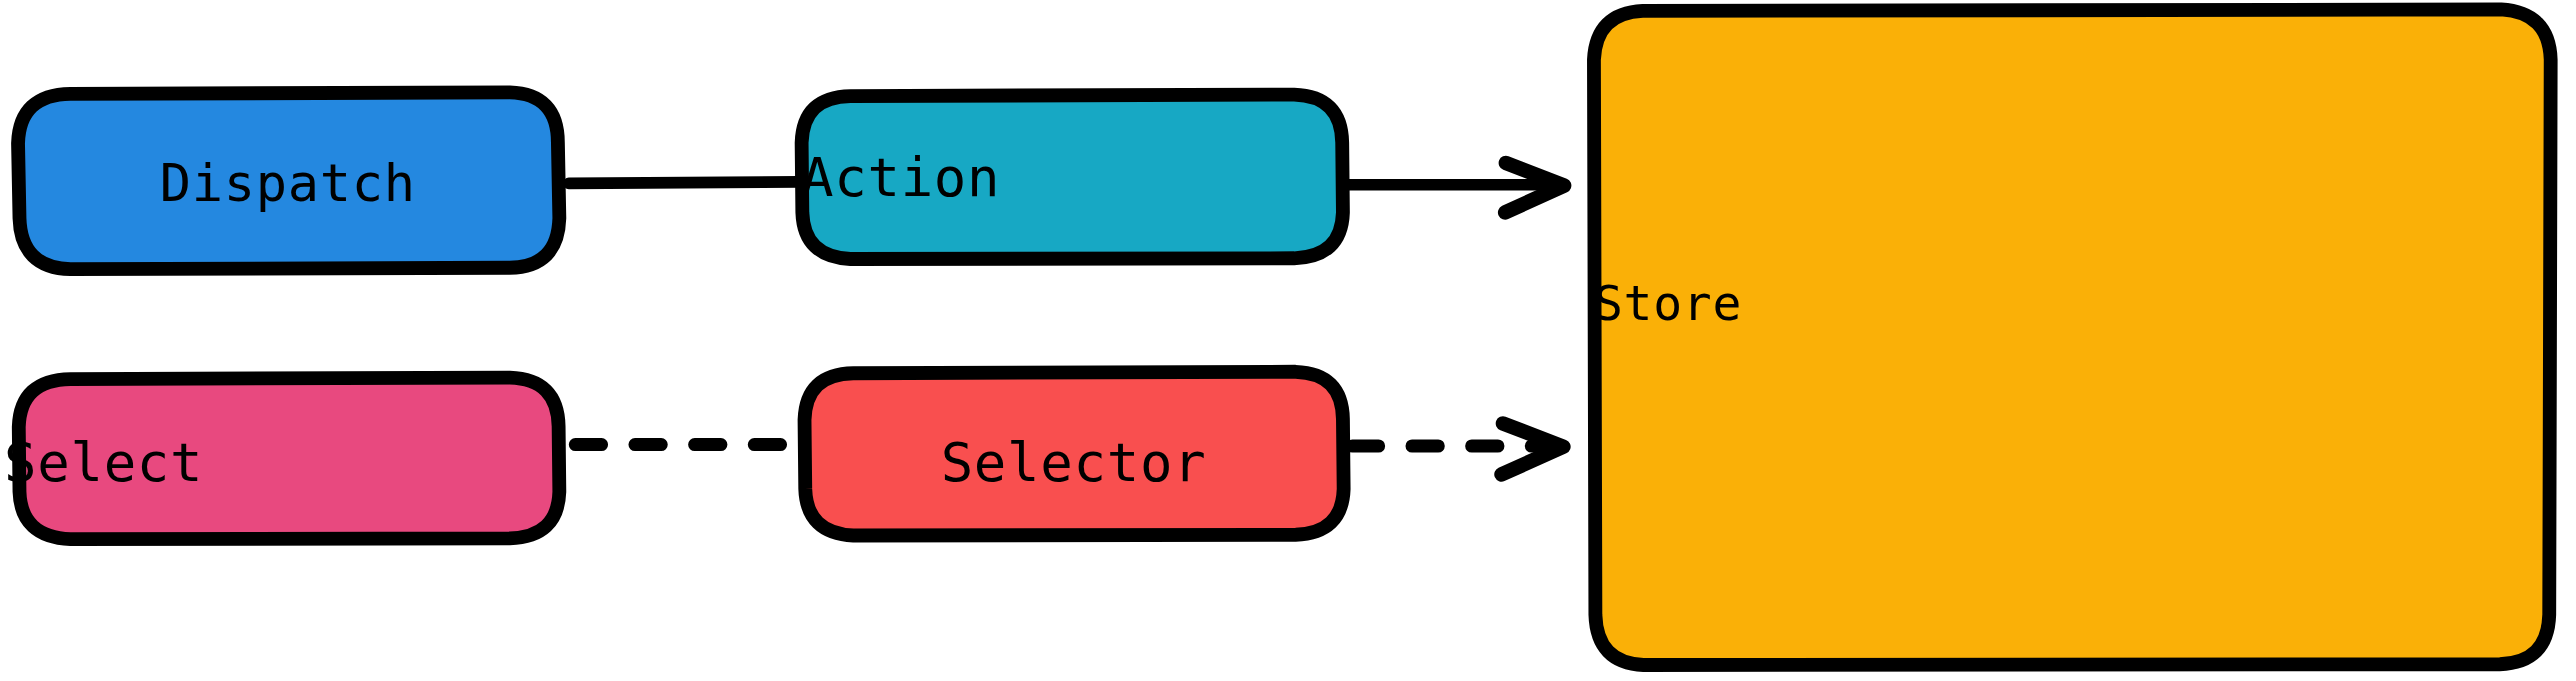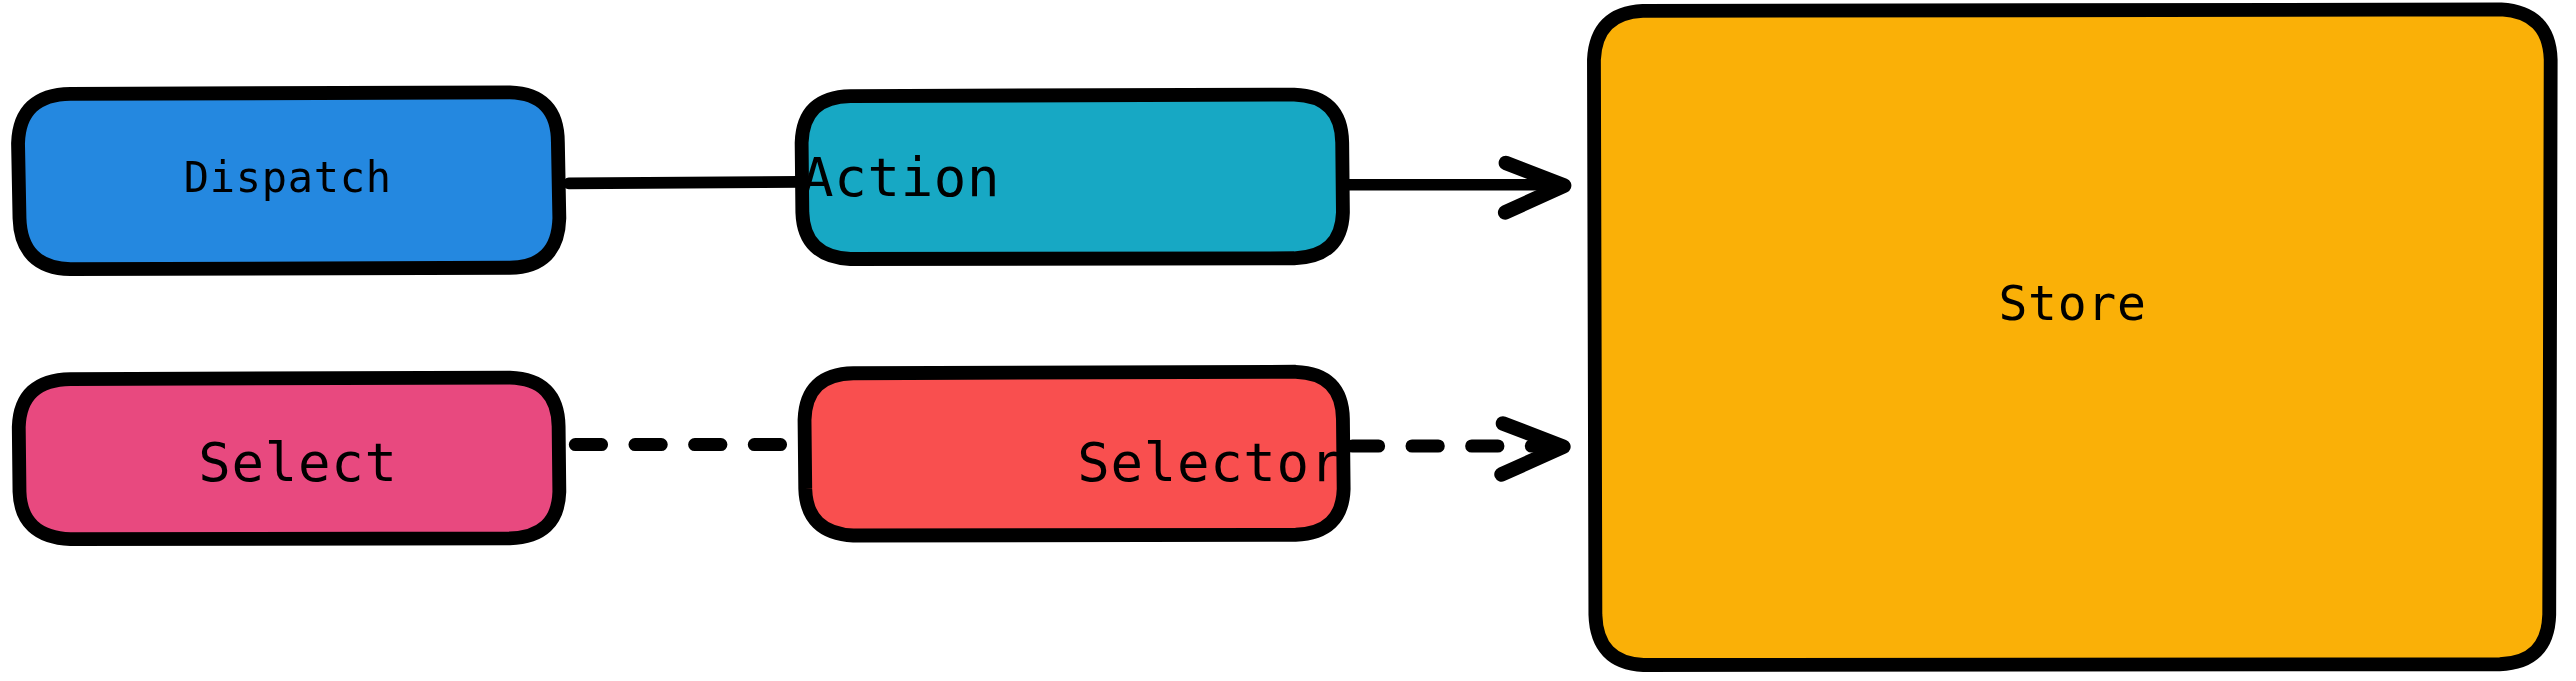--- a/index.html
+++ b/index.html
@@ -29,37 +29,37 @@
     font-family: "DejaVu Sans Mono", "Liberation Mono", monospace;
     font-weight: 400;
     white-space: nowrap;
     letter-spacing: 0.7px;
     pointer-events: none;
     user-select: none;
   }
 
   #label-dispatch {
     left: 16.7px;  top: 153px;  width: 542px;
-    text-align: center;  font-size: 42px;
+    text-align: center;  font-size: 52px;
   }
   #label-action {
     left: 801px; top: 146px; width: 542px;
     text-align: left; font-size: 54px;
   }
   #label-select {
-    left: 27px;  top: 431px;  width: 542px;
-    text-align: center;  font-size: 54px;
+    left: 4px;  top: 431px;  width: 542px;
+     font-size: 54px;
   }
   #label-selector {
     left: 804px; top: 431px; width: 539px;
-    text-align: right; font-size: 54px;
+    text-align: center; font-size: 54px;
   }
   #label-store {
     left: 1594px; top: 275px; width: 957px;
-    text-align: center; font-size: 48px;
+    text-align: left; font-size: 48px;
   }
 </style>
 </head>
 <body style="background: rgb(255, 255, 255);">
 
 <svg id="diagram-canvas" viewBox="0 0 3539 936" xmlns="http://www.w3.org/2000/svg">
 
   <g>
     <path d="M 96,129
              L 700,127

